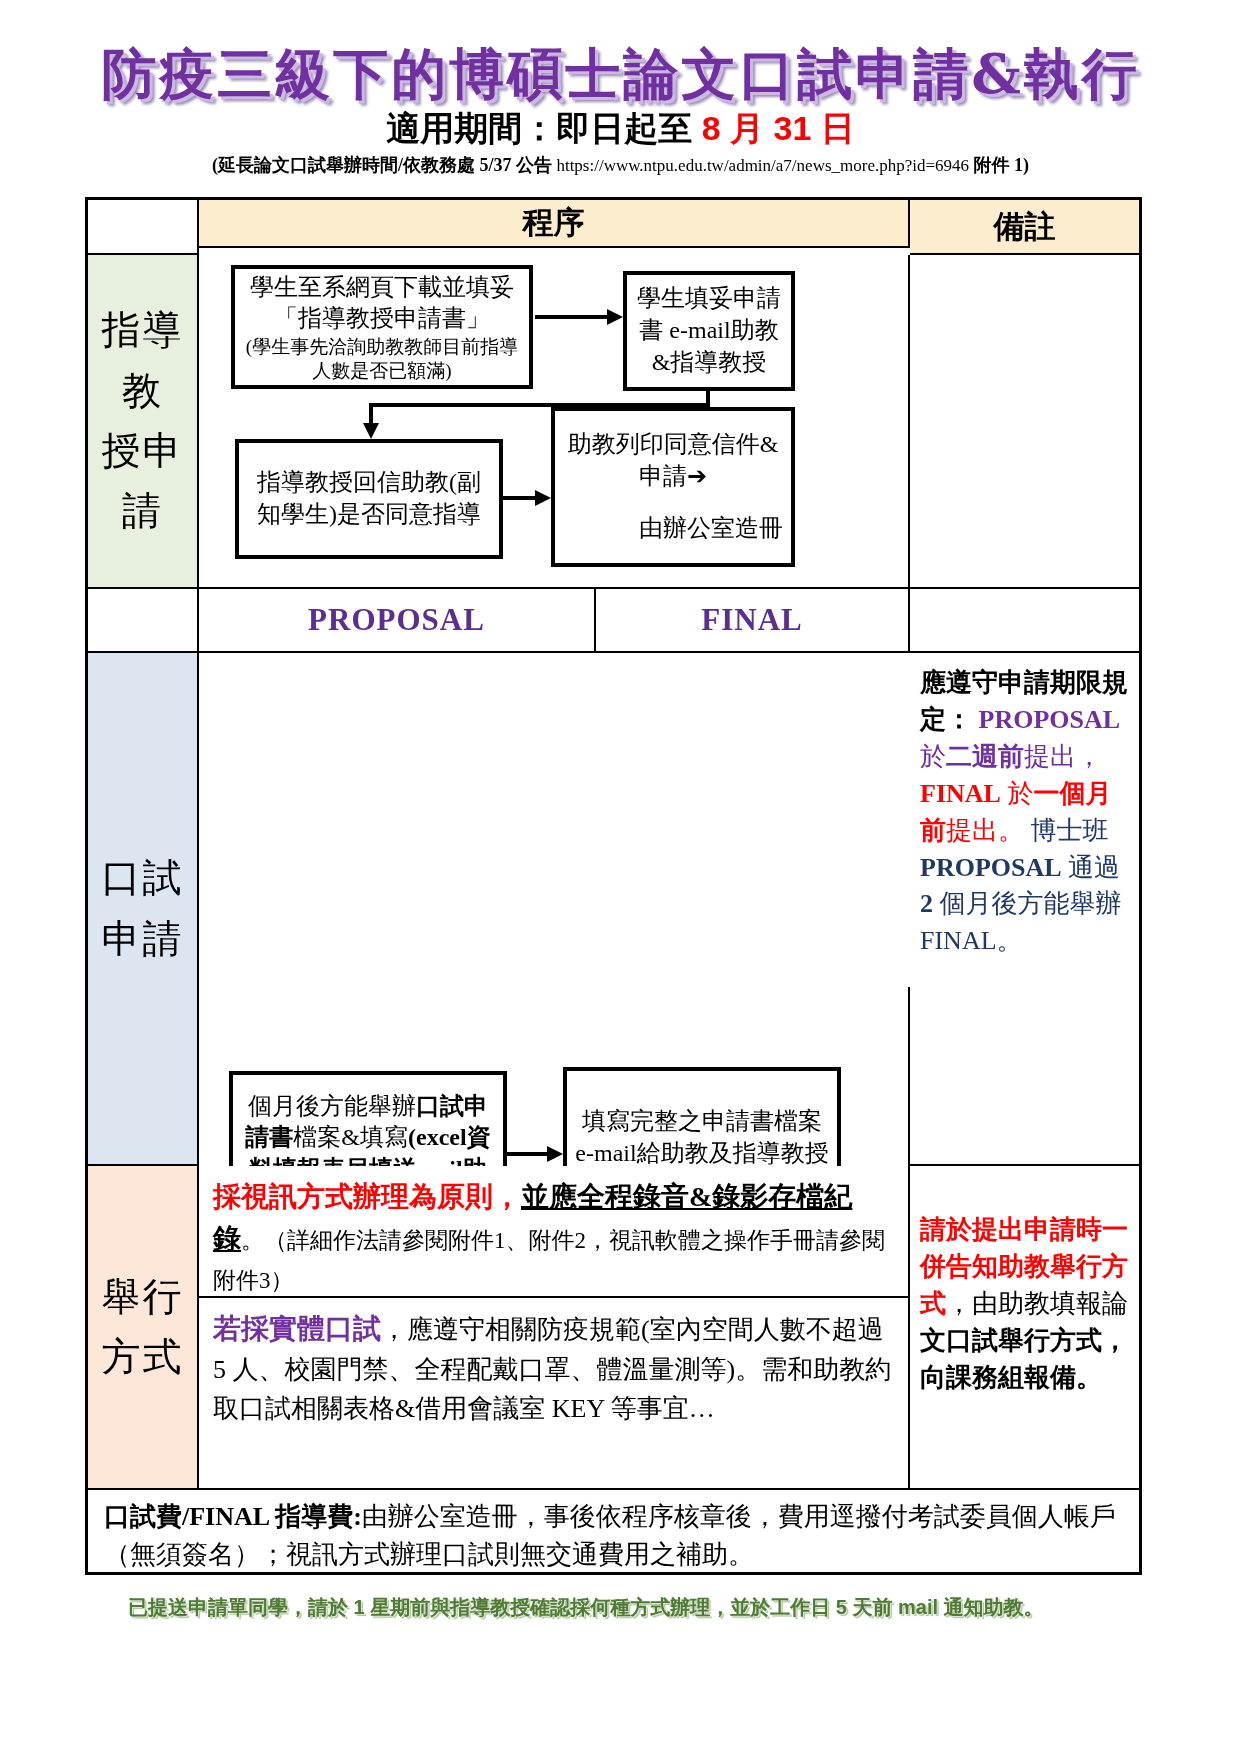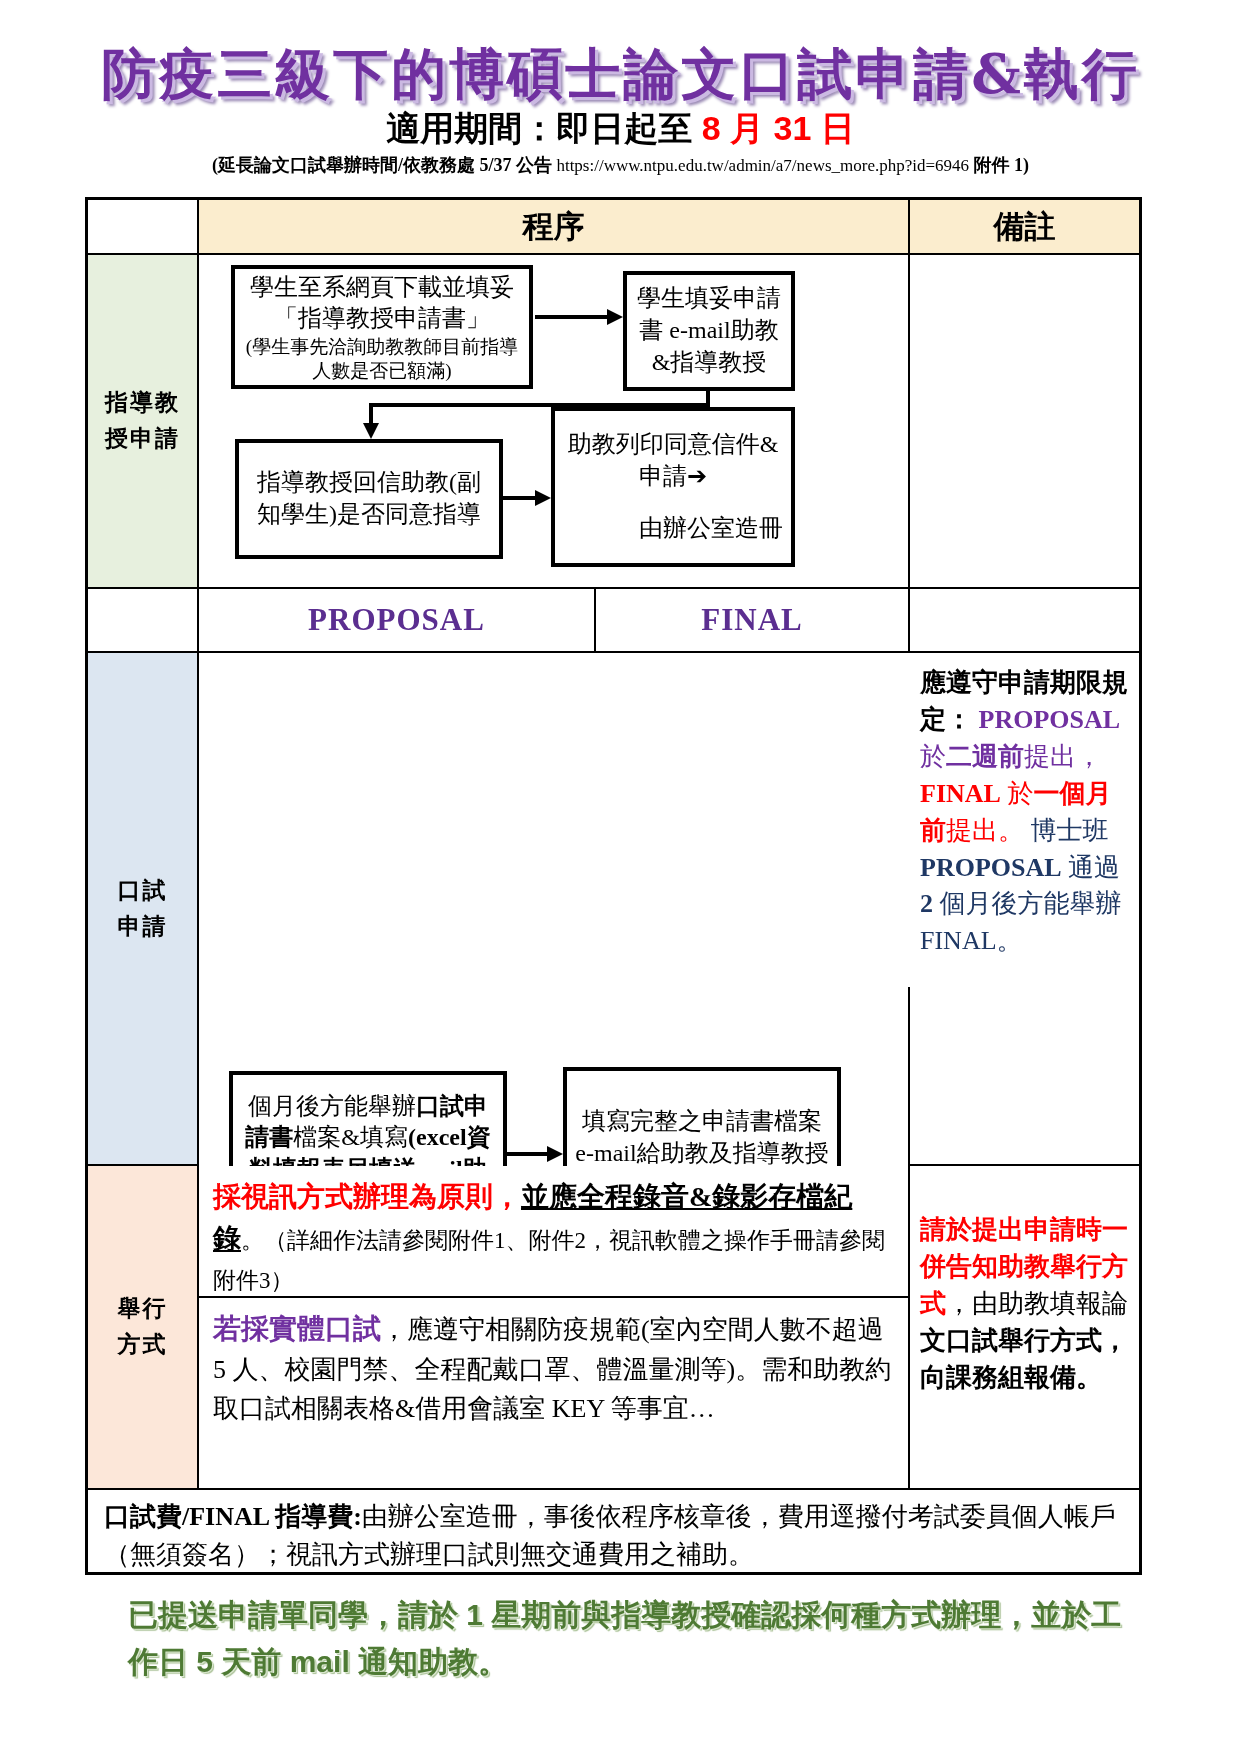--- a/index.html
+++ b/index.html
@@ -35,21 +35,21 @@
     position:absolute; box-sizing:border-box; background:#fff;
     border-right:2px solid #000; border-bottom:2px solid #000;
   }
   .noR { border-right:none; } .noB { border-bottom:none; }
   .cream { background:#FBEDCE; }
   .sgreen { background:#E7F0DE; }
   .sblue  { background:#DCE6F1; }
   .speach { background:#FCE7D9; }
   .centerflex { display:flex; align-items:center; justify-content:center; text-align:center; }
   .colhead { font-size:31px; font-weight:bold; }
-  .sidebar-label { font-size:23px; font-weight:bold; line-height:1.55; letter-spacing:2px;text-align:center; }
+  .sidebar-label { font-size:39px; font-weight:normal; line-height:1.55; letter-spacing:2px;text-align:center; }
   .pf-label { font-size:31px; font-weight:bold; color:#5B2E90; font-family:"Liberation Serif",serif; letter-spacing:1px; }
   
   .flowcell { position:relative; }
   .fbox {
     position:absolute; box-sizing:border-box; border:4px solid #000; background:#fff;
     display:flex; flex-direction:column; align-items:flex-end; justify-content:center;
     text-align:center; font-size:24px; line-height:1.32; padding:4px 8px;
   }
   .fbox .sub { font-size:19px; line-height:1.25; }
   .fbox .sub2 { font-size:20px; line-height:1.3; }
@@ -68,42 +68,42 @@
   .modecell { font-size:26px; line-height:1.5; padding:10px 14px; text-align:left; }
   .modecell .redB { color:#FF0000; font-weight:bold; font-size:28px; }
   .modecell .ublackB { font-weight:bold; font-size:28px; text-decoration:underline; }
   .modecell .noteSm { font-size:23px; }
   .modecell .purpleB { color:#7030A0; font-weight:bold; font-size:28px; }
   .feecell { font-size:26px; line-height:1.45; padding:8px 16px; text-align:left; }
   .feecell .b { font-weight:bold; }
   
   .footer-note {
     position:absolute; left:128px; top:1592px; width:1015px;
-    font-size:30px; font-weight:bold; color:#4E7A34; line-height:1.55;
+    font-size:20px; font-weight:bold; color:#4E7A34; line-height:1.55;
     font-family:"Liberation Sans","DejaVu Sans",sans-serif;
     text-shadow:1px 1px 0 #dbe8d0, 2px 2px 1px #a9c096;
   }
 </style>
 </head>
 <body>
 
 <div class="page">
 
   <div class="doc-title">防疫三級下的博碩士論文口試申請&amp;執行</div>
   <div class="doc-subtitle">
     <span>適用期間：即日起至</span><span class="red"> 8 月 31 日</span>
   </div>
   <div class="doc-note">
     <span class="zh">(延長論文口試舉辦時間/依教務處 5/37 公告 </span><span class="url">https://www.ntpu.edu.tw/admin/a7/news_more.php?id=6946</span><span class="zh"> 附件 1)</span>
   </div>
 
   <div class="grid">
 
     <div class="cell" style="left:0;top:0;width:111px;height:55px;"></div>
-    <div class="cell cream centerflex colhead" style="left:111px;top:0;width:711px;height:55px;">程序</div>
+    <div class="cell cream centerflex colhead" style="left:111px;top:0;width:711px;height:48px;">程序</div>
     <div class="cell cream centerflex colhead noR" style="left:822px;top:0;width:229px;height:55px;">備註</div>
 
     <div class="cell sgreen centerflex sidebar-label" style="left:0;top:55px;width:111px;height:334px;">
       <div>
         <div>指導教</div>
         <div>授申請</div>
       </div>
     </div>
     <div class="cell flowcell" style="left:111px;top:55px;width:711px;height:334px;">
       <svg class="connector" width="707" height="330">

